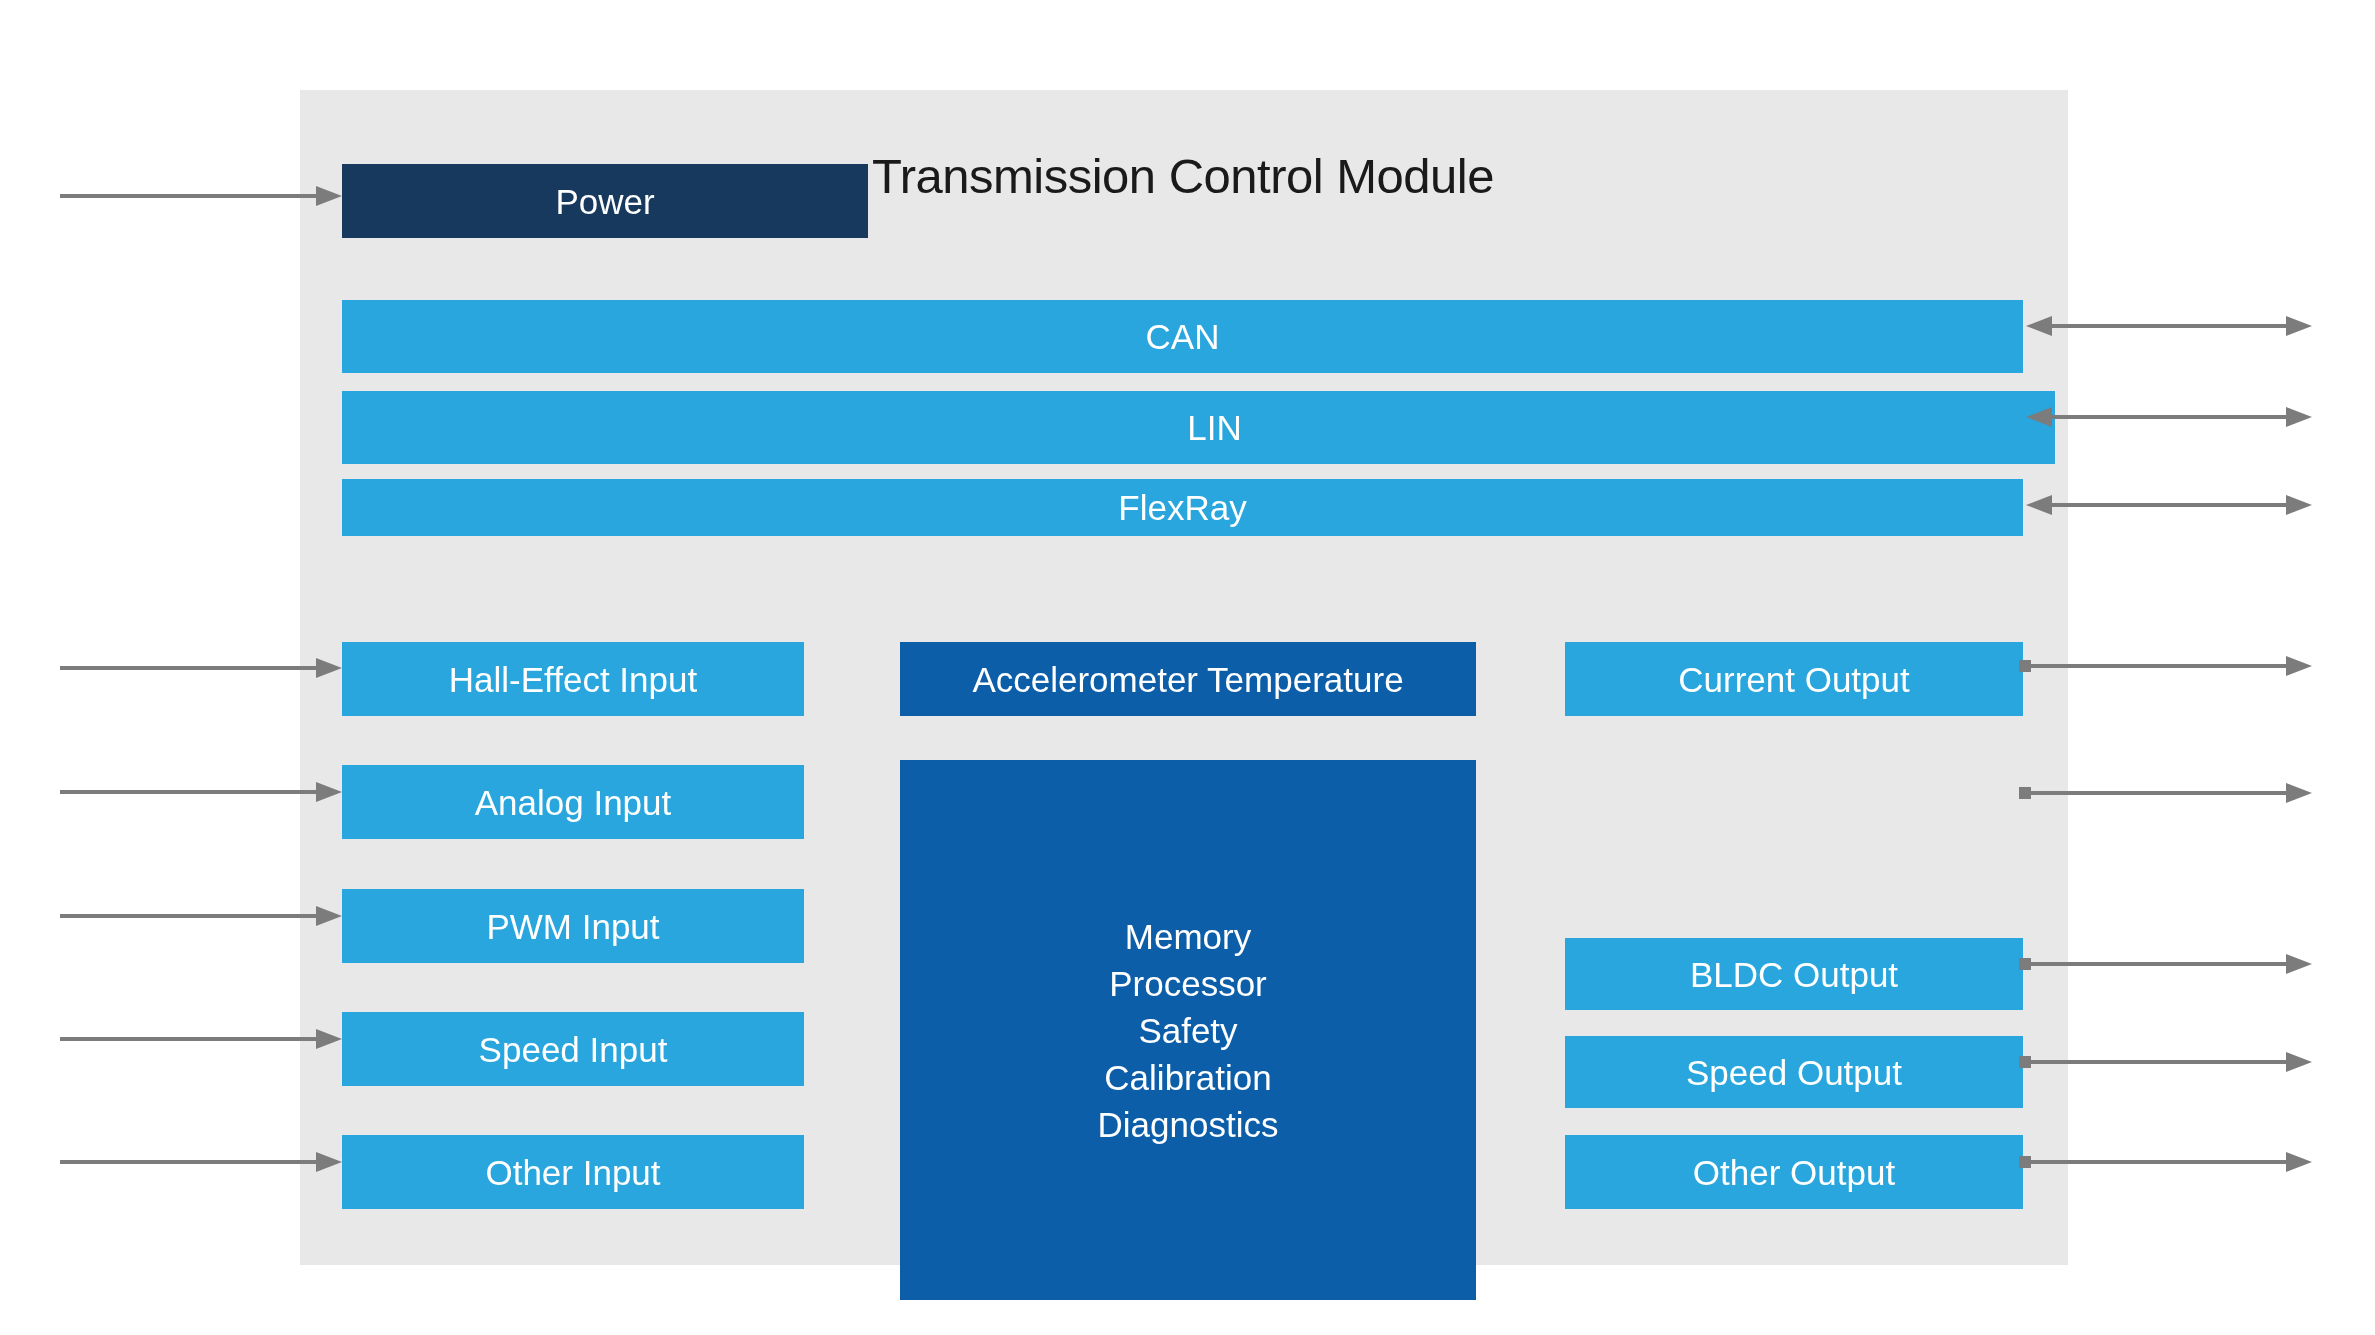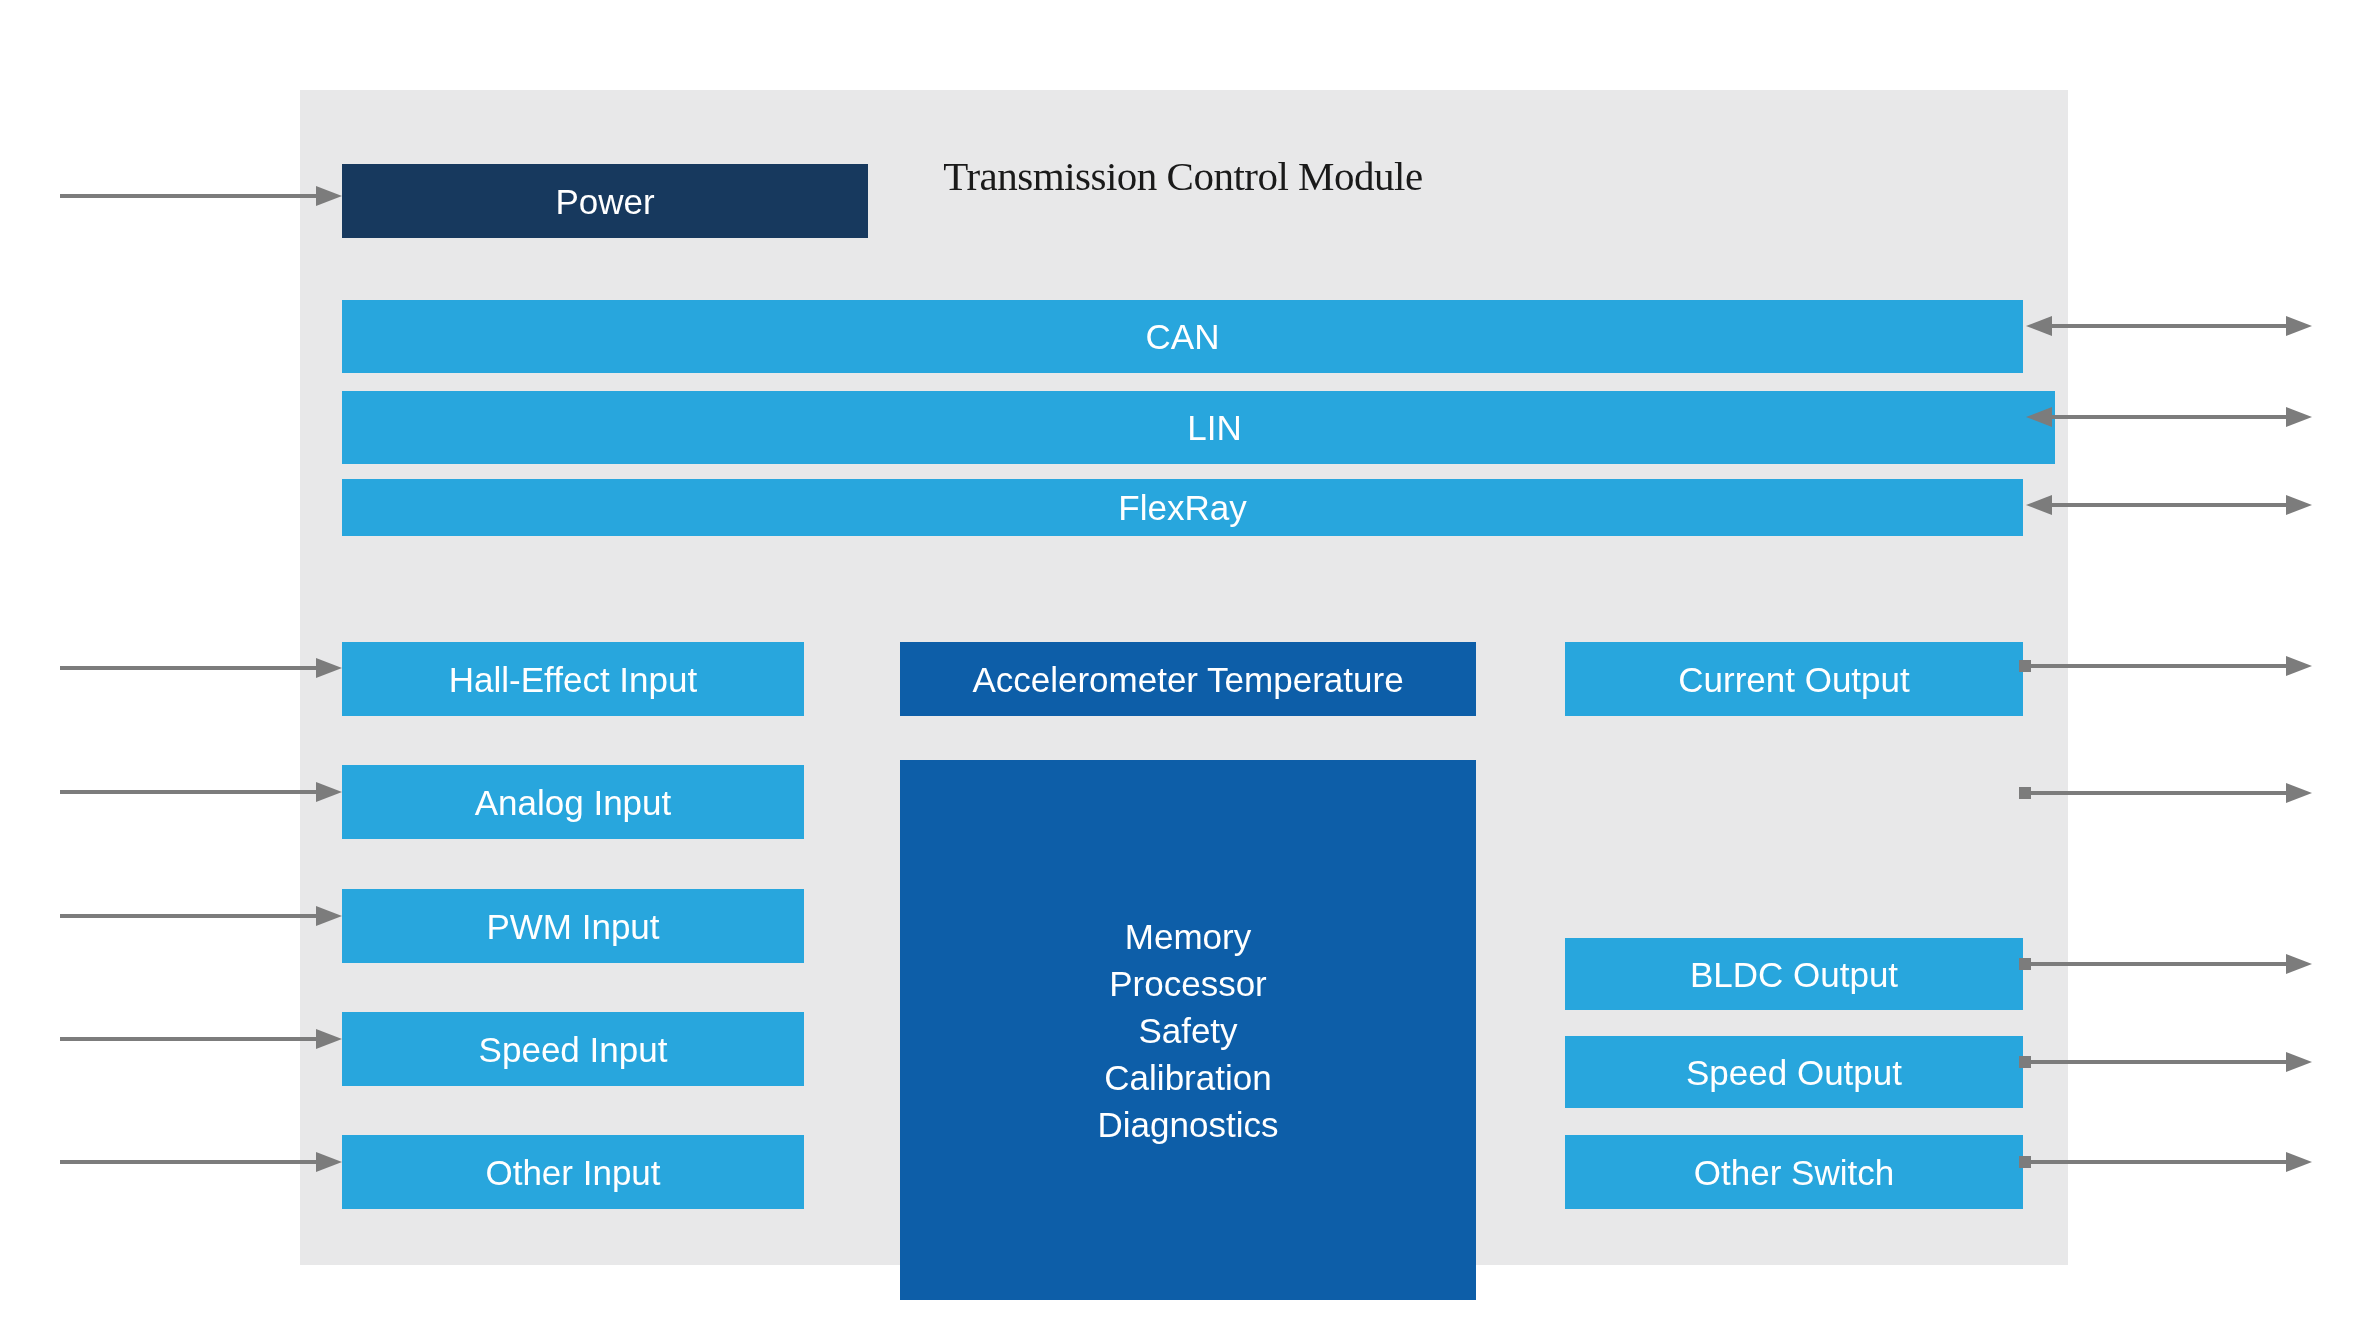--- a/index.html
+++ b/index.html
@@ -20,24 +20,23 @@
   }
   .panel{
     position:absolute;
     left:300px;top:90px;width:1768px;height:1175px;
     background:var(--panel);
   }
   .title{
     position:absolute;
     left:800px;top:150px;width:766px;height:52px;
     display:flex;align-items:center;justify-content:center;
-    font-size:41px;letter-spacing:-0.5px;
+    font-size:49px;letter-spacing:-0.5px;
     color:var(--title);
     white-space:nowrap;
-    font-family:Liberation Serif, serif;
   }
   .box{
     position:absolute;
     display:flex;flex-direction:column;align-items:center;justify-content:center;
     color:#ffffff;font-size:35px;line-height:47px;
     text-align:center;white-space:nowrap;
   }
   .box.light{background:var(--light-blue);}
   .box.medium{background:var(--medium-blue);}
   .box.navy{background:var(--navy);}
@@ -116,21 +115,21 @@
   <div class="box light" style="left:1565px;top:642px;width:458px;height:74px;">
     <span>Current Output</span>
   </div>
   <div class="box light" style="left:1565px;top:938px;width:458px;height:72px;">
     <span>BLDC Output</span>
   </div>
   <div class="box light" style="left:1565px;top:1036px;width:458px;height:72px;">
     <span>Speed Output</span>
   </div>
   <div class="box light" style="left:1565px;top:1135px;width:458px;height:74px;">
-    <span>Other Switch</span>
+    <span>Other Output</span>
   </div>
 
   <div class="arrow in" style="left:60px;top:186px;width:282px;">
     <span class="shaft"></span>
     <span class="head-r"></span>
   </div>
   <div class="arrow in" style="left:60px;top:658px;width:282px;">
     <span class="shaft"></span>
     <span class="head-r"></span>
   </div>

